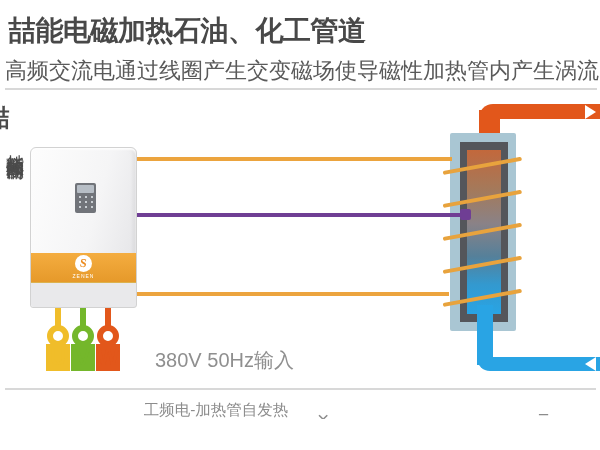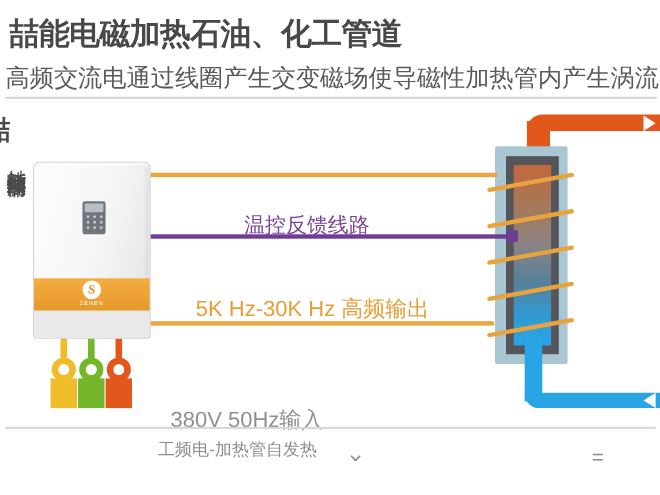--- a/index.html
+++ b/index.html
@@ -39,21 +39,21 @@
 
   
   .stem{top:308px;width:6px;height:20px;}
   .ring{top:325px;width:22px;height:22px;border-radius:50%;background:#ffffff;border-width:6px;border-style:solid;}
   .tletter{top:344px;width:24px;text-align:center;font-size:23px;font-weight:bold;}
   .c-u{color:#f0bd2a;border-color:#f0bd2a;background-color:#f0bd2a;}
   .c-v{color:#74b72b;border-color:#74b72b;background-color:#74b72b;}
   .c-w{color:#e2571b;border-color:#e2571b;background-color:#e2571b;}
   .ring.c-u,.ring.c-v,.ring.c-w{background:#ffffff;}
 
-  .input-label{left:155px;top:347px;font-size:20px;color:#8f8f8f;white-space:nowrap;margin-top:21px;}
+  .input-label{left:155px;top:347px;font-size:20px;color:#8f8f8f;white-space:nowrap;}
 
   
   .line{height:4px;}
   .feed-top{left:137px;top:157px;width:315px;background:#eca43e;}
   .feed-bot{left:137px;top:292px;width:312px;background:#eca43e;}
   .feedback{left:137px;top:213px;width:327px;background:#6f3e94;}
   .sensor-dot{left:460px;top:209px;width:11px;height:11px;background:#6f3e94;border-radius:2px;}
   .feedback-label{left:222px;top:192px;font-size:19px;color:#7a3f98;white-space:nowrap;}
   .output-label{left:178px;top:267px;font-size:20px;color:#e79d35;white-space:nowrap;}
 
@@ -130,22 +130,20 @@
   <div class="coil" style="top:171px;"></div>
   <div class="coil" style="top:204px;"></div>
   <div class="coil" style="top:237px;"></div>
   <div class="coil" style="top:270px;"></div>
   <div class="coil" style="top:303px;"></div>
 
   <div class="line feed-top"></div>
   <div class="line feed-bot"></div>
   <div class="line feedback"></div>
   <div class="sensor-dot"></div>
-  <div class="feedback-label">温控反馈线路</div>
-  <div class="output-label">5K Hz-30K Hz 高频输出</div>
 
   <div class="divider div-b1"></div>
   <div class="f-block f-b1">
     <div style="position:static;">工频电-加热管自发热</div>
   </div>
   <div class="f-op f-times">×</div>
   <div class="f-op f-eq">=</div>
   <div class="divider div-b2"></div>
 
 </div>

